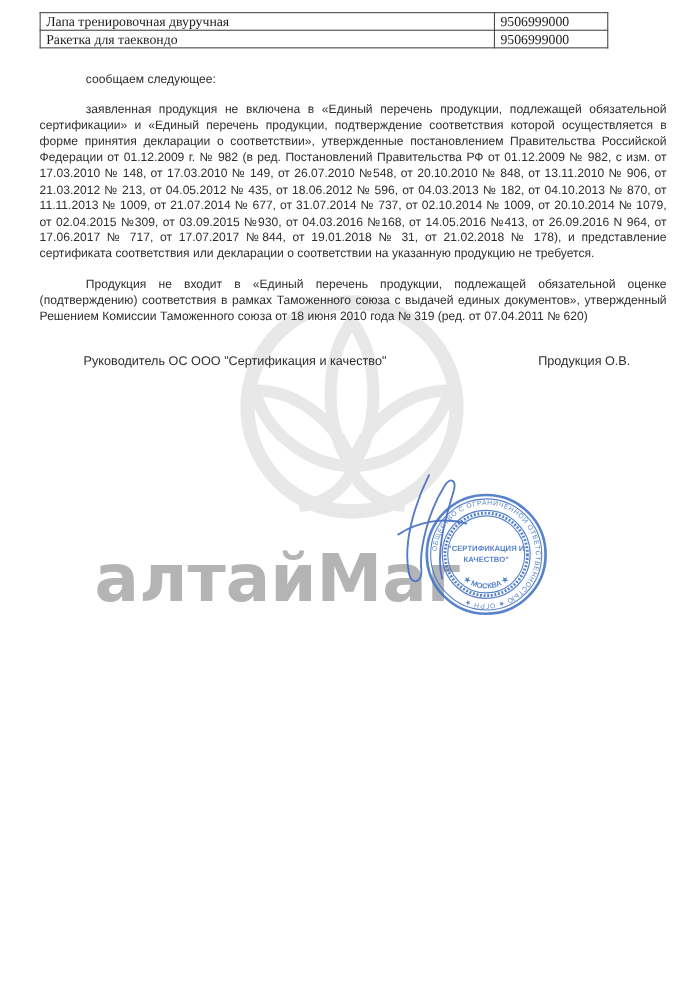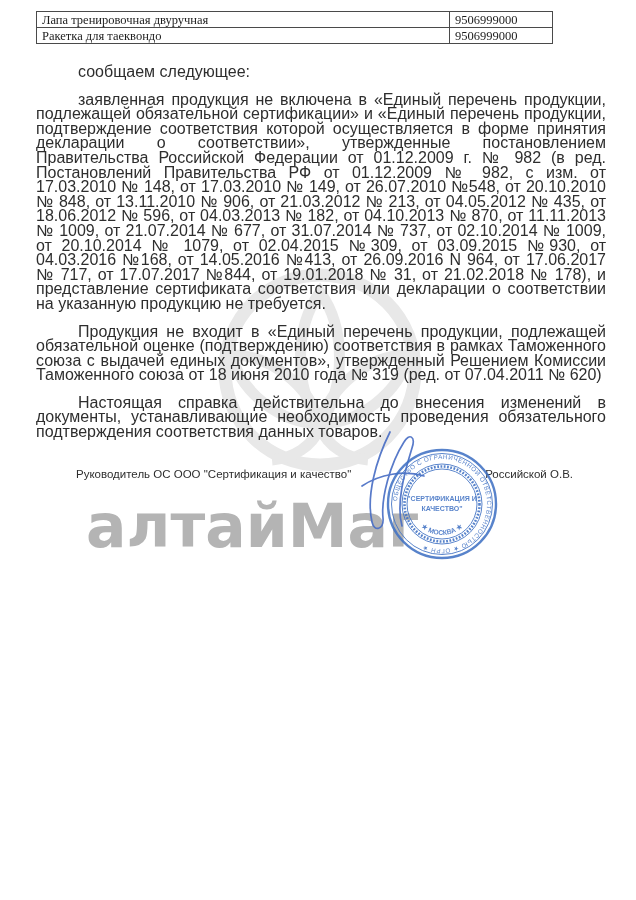--- a/index.html
+++ b/index.html
@@ -14,21 +14,21 @@
   .tagline-wm{position:absolute;left:316px;top:594px;transform:translateX(-50%);
               font-family:"DejaVu Sans",sans-serif;font-size:31px;color:#bfbfbf;
               letter-spacing:1px;white-space:nowrap;}
   
   .content{position:relative;z-index:1;}
   table.products{border-collapse:collapse;margin:11px 0 0 36px;width:517px;
                  font-family:"Liberation Serif",serif;font-size:12.5px;color:#1d1d1d;}
   table.products td{border:1px solid #4a4a4a;height:15px;padding:0 5px;line-height:14px;}
   td.c-name{width:412px;}
   td.c-code{width:93px;font-family:Liberation Serif, serif;}
-  .bodytext{margin-left:36px;width:570px;font-size:16px;line-height:14.6px;
+  .bodytext{margin-left:36px;width:570px;font-size:11px;line-height:14.6px;
             color:#2e2e2e;text-align:justify;}
   .bodytext p{margin:13px 0 0 0;text-indent:42px;}
   .bodytext p.intro{margin-top:21px;}
   .sig-row{display:flex;justify-content:space-between;align-items:flex-start;
            margin:28px 0 0 36px;width:570px;font-size:11.5px;color:#2e2e2e;
            padding:0;box-sizing:border-box;}
   .sig-title{padding-left:40px;}
   .sig-name{padding-right:33px;}
   
   .stamp-layer{position:absolute;inset:0;z-index:2;pointer-events:none;}
@@ -68,26 +68,25 @@
           <td class="c-name">Ракетка для таеквондо</td>
           <td class="c-code">9506999000</td>
         </tr>
       </tbody>
     </table>
 
     <div class="bodytext">
       <p class="intro">сообщаем следующее:</p>
       <p>заявленная продукция не включена в «Единый перечень продукции, подлежащей обязательной сертификации» и «Единый перечень продукции, подтверждение соответствия которой осуществляется в форме принятия декларации о соответствии», утвержденные постановлением Правительства Российской Федерации от 01.12.2009 г. № 982 (в ред. Постановлений Правительства РФ от 01.12.2009 № 982, с изм. от 17.03.2010 № 148, от 17.03.2010 № 149, от 26.07.2010 №548, от 20.10.2010 № 848, от 13.11.2010 № 906, от 21.03.2012 № 213, от 04.05.2012 № 435, от 18.06.2012 № 596, от 04.03.2013 № 182, от 04.10.2013 № 870, от 11.11.2013 № 1009, от 21.07.2014 № 677, от 31.07.2014 № 737, от 02.10.2014 № 1009, от 20.10.2014 № 1079, от 02.04.2015 №309, от 03.09.2015 №930, от 04.03.2016 №168, от 14.05.2016 №413, от 26.09.2016 N 964, от 17.06.2017 № 717, от 17.07.2017 №844, от 19.01.2018 № 31, от 21.02.2018 № 178), и представление сертификата соответствия или декларации о соответствии на указанную продукцию не требуется.</p>
       <p>Продукция не входит в «Единый перечень продукции, подлежащей обязательной оценке (подтверждению) соответствия в рамках Таможенного союза с выдачей единых документов», утвержденный Решением Комиссии Таможенного союза от 18 июня 2010 года № 319 (ред. от 07.04.2011 № 620)</p>
-      <p>Настоящая справка действительна до внесения изменений в документы, устанавливающие необходимость проведения обязательного подтверждения соответствия данных товаров.</p>
     </div>
 
     <div class="sig-row">
       <span class="sig-title">Руководитель ОС ООО "Сертификация и качество"</span>
-      <span class="sig-name">Российской О.В.</span>
+      <span class="sig-name">Продукция О.В.</span>
     </div>
 
   </div>
 
   <div class="stamp-layer">
 
     <svg class="scribble" width="74" height="108" viewBox="0 0 74 108">
       <g fill="none" stroke="#4a6fc5" stroke-width="1.7" stroke-linecap="round">
         <path d="M 34 4 C 20 32 10 68 16 94 C 18 104 28 102 27 90 C 25 70 34 36 48 14 C 53 5 60 8 56 20 C 48 46 40 76 46 98"></path>
         <path d="M 6 58 C 24 46 48 42 68 48"></path>

